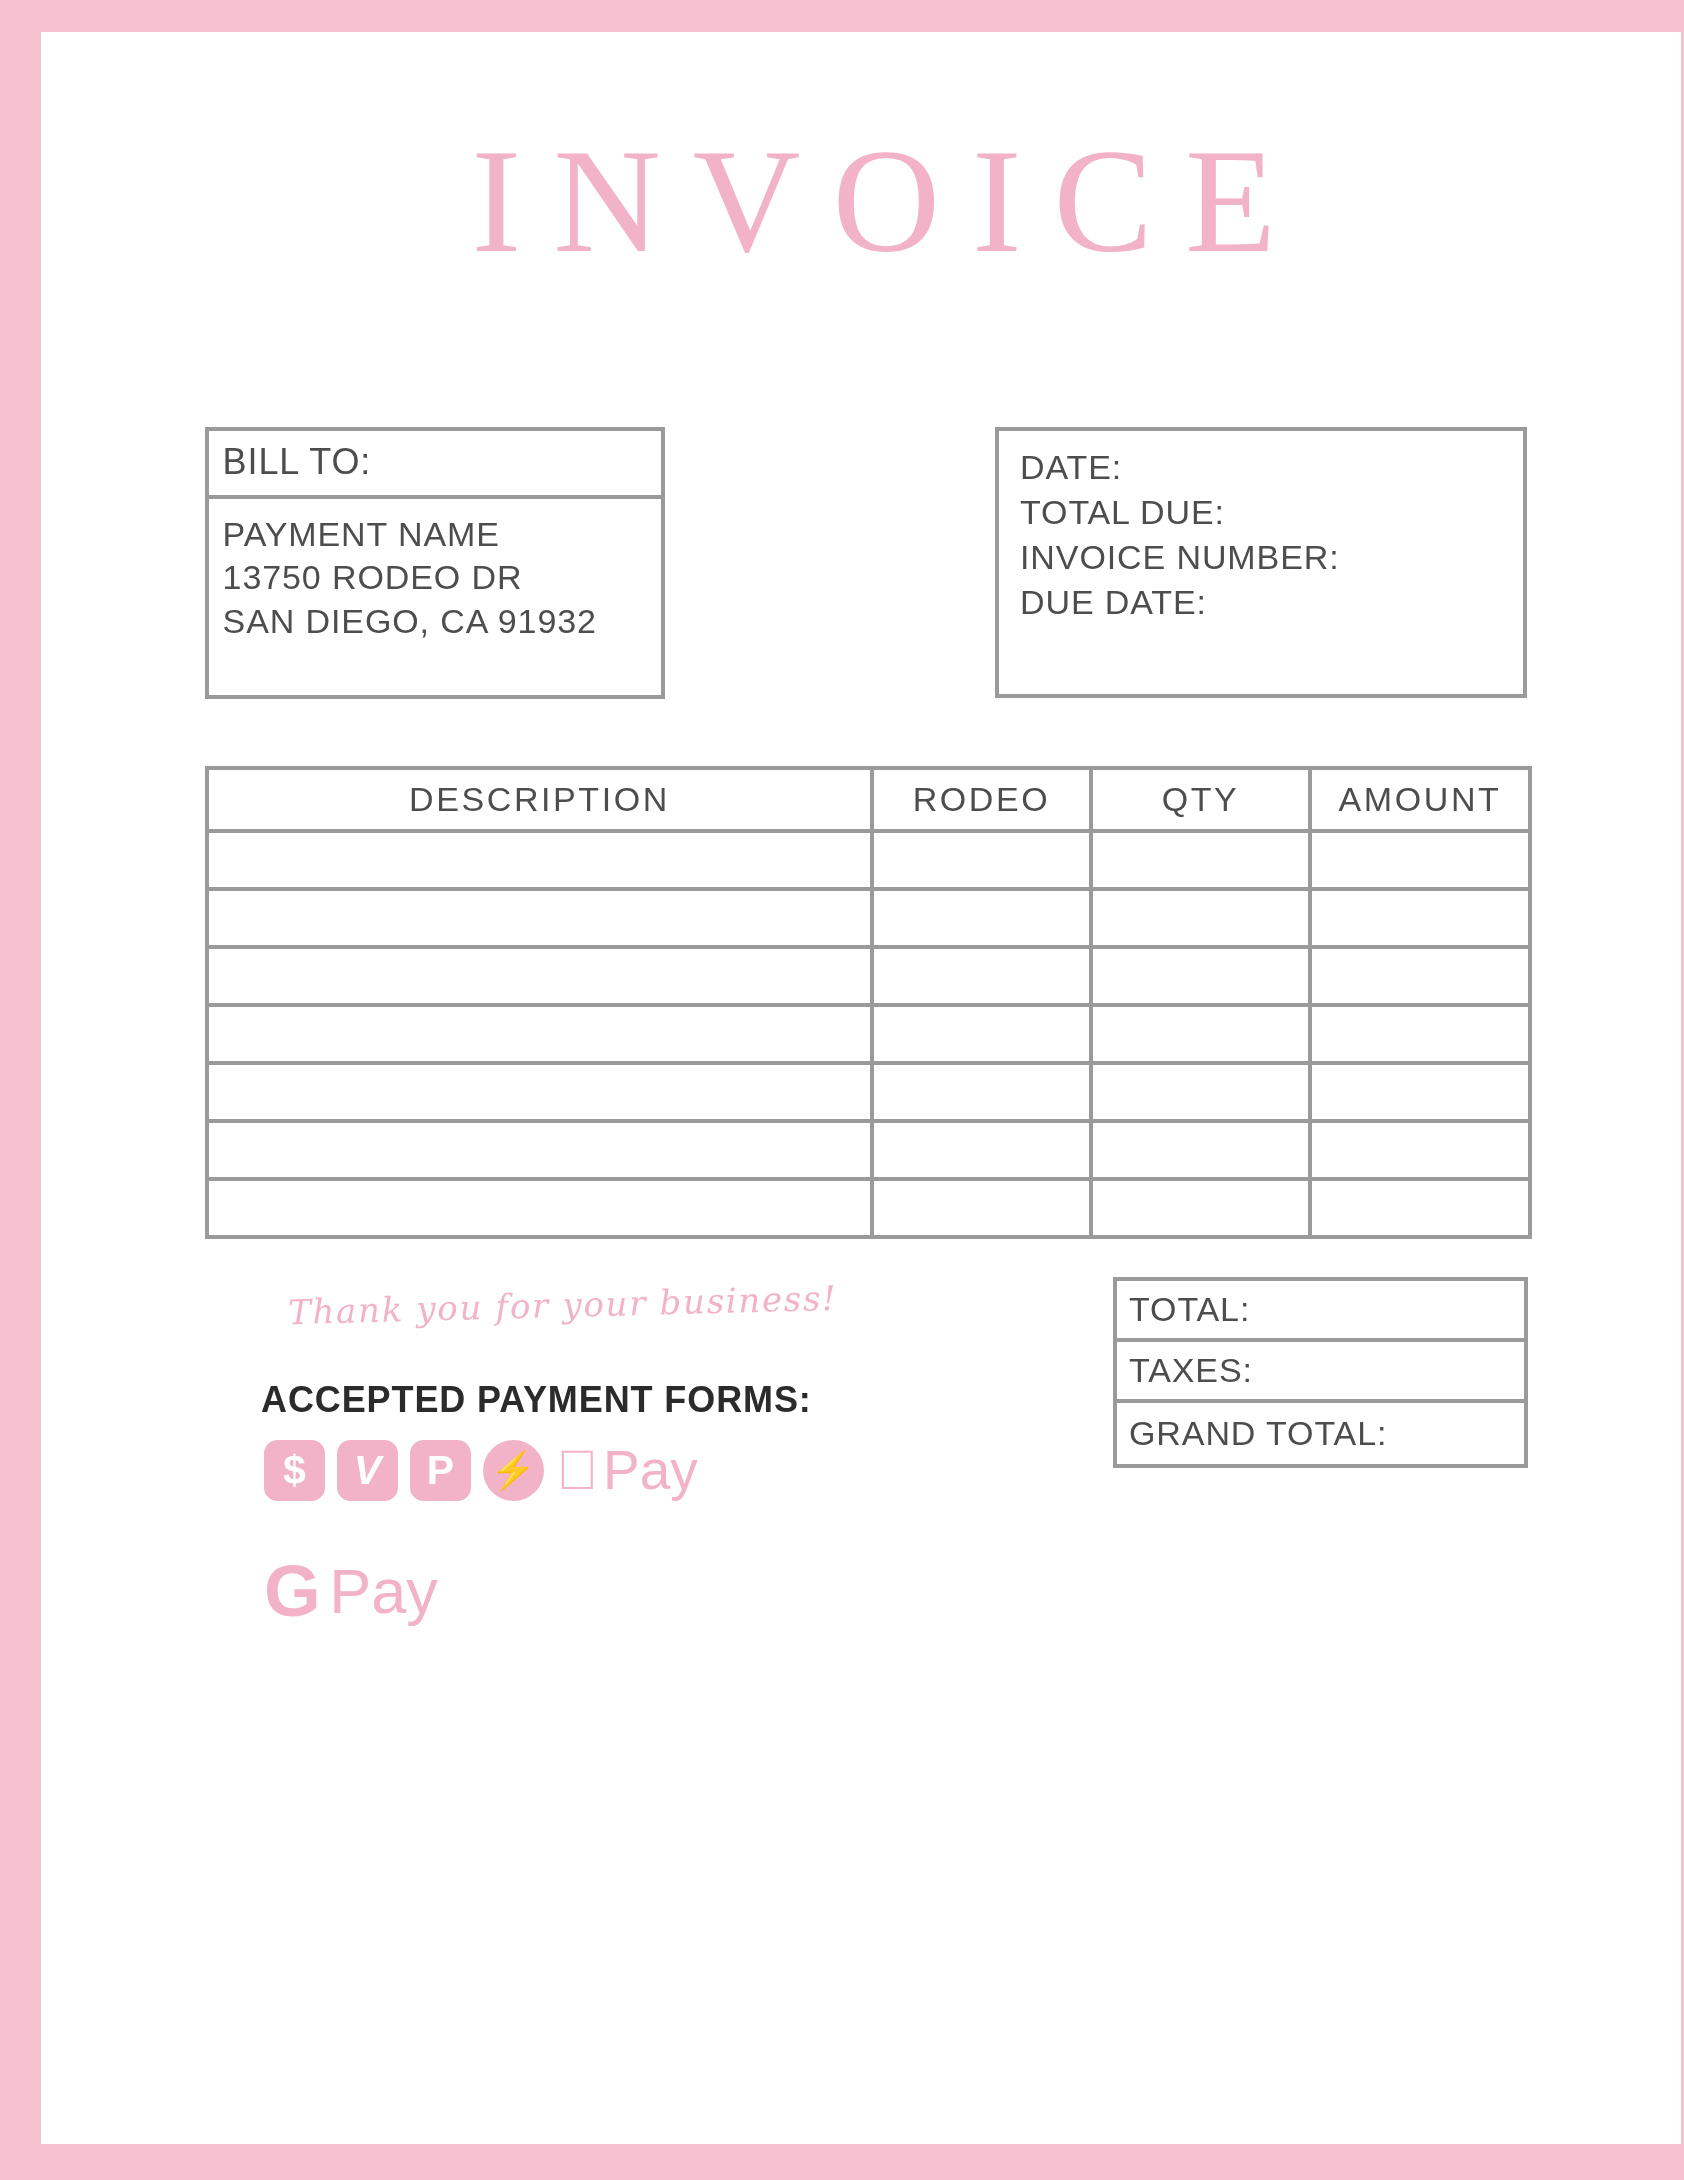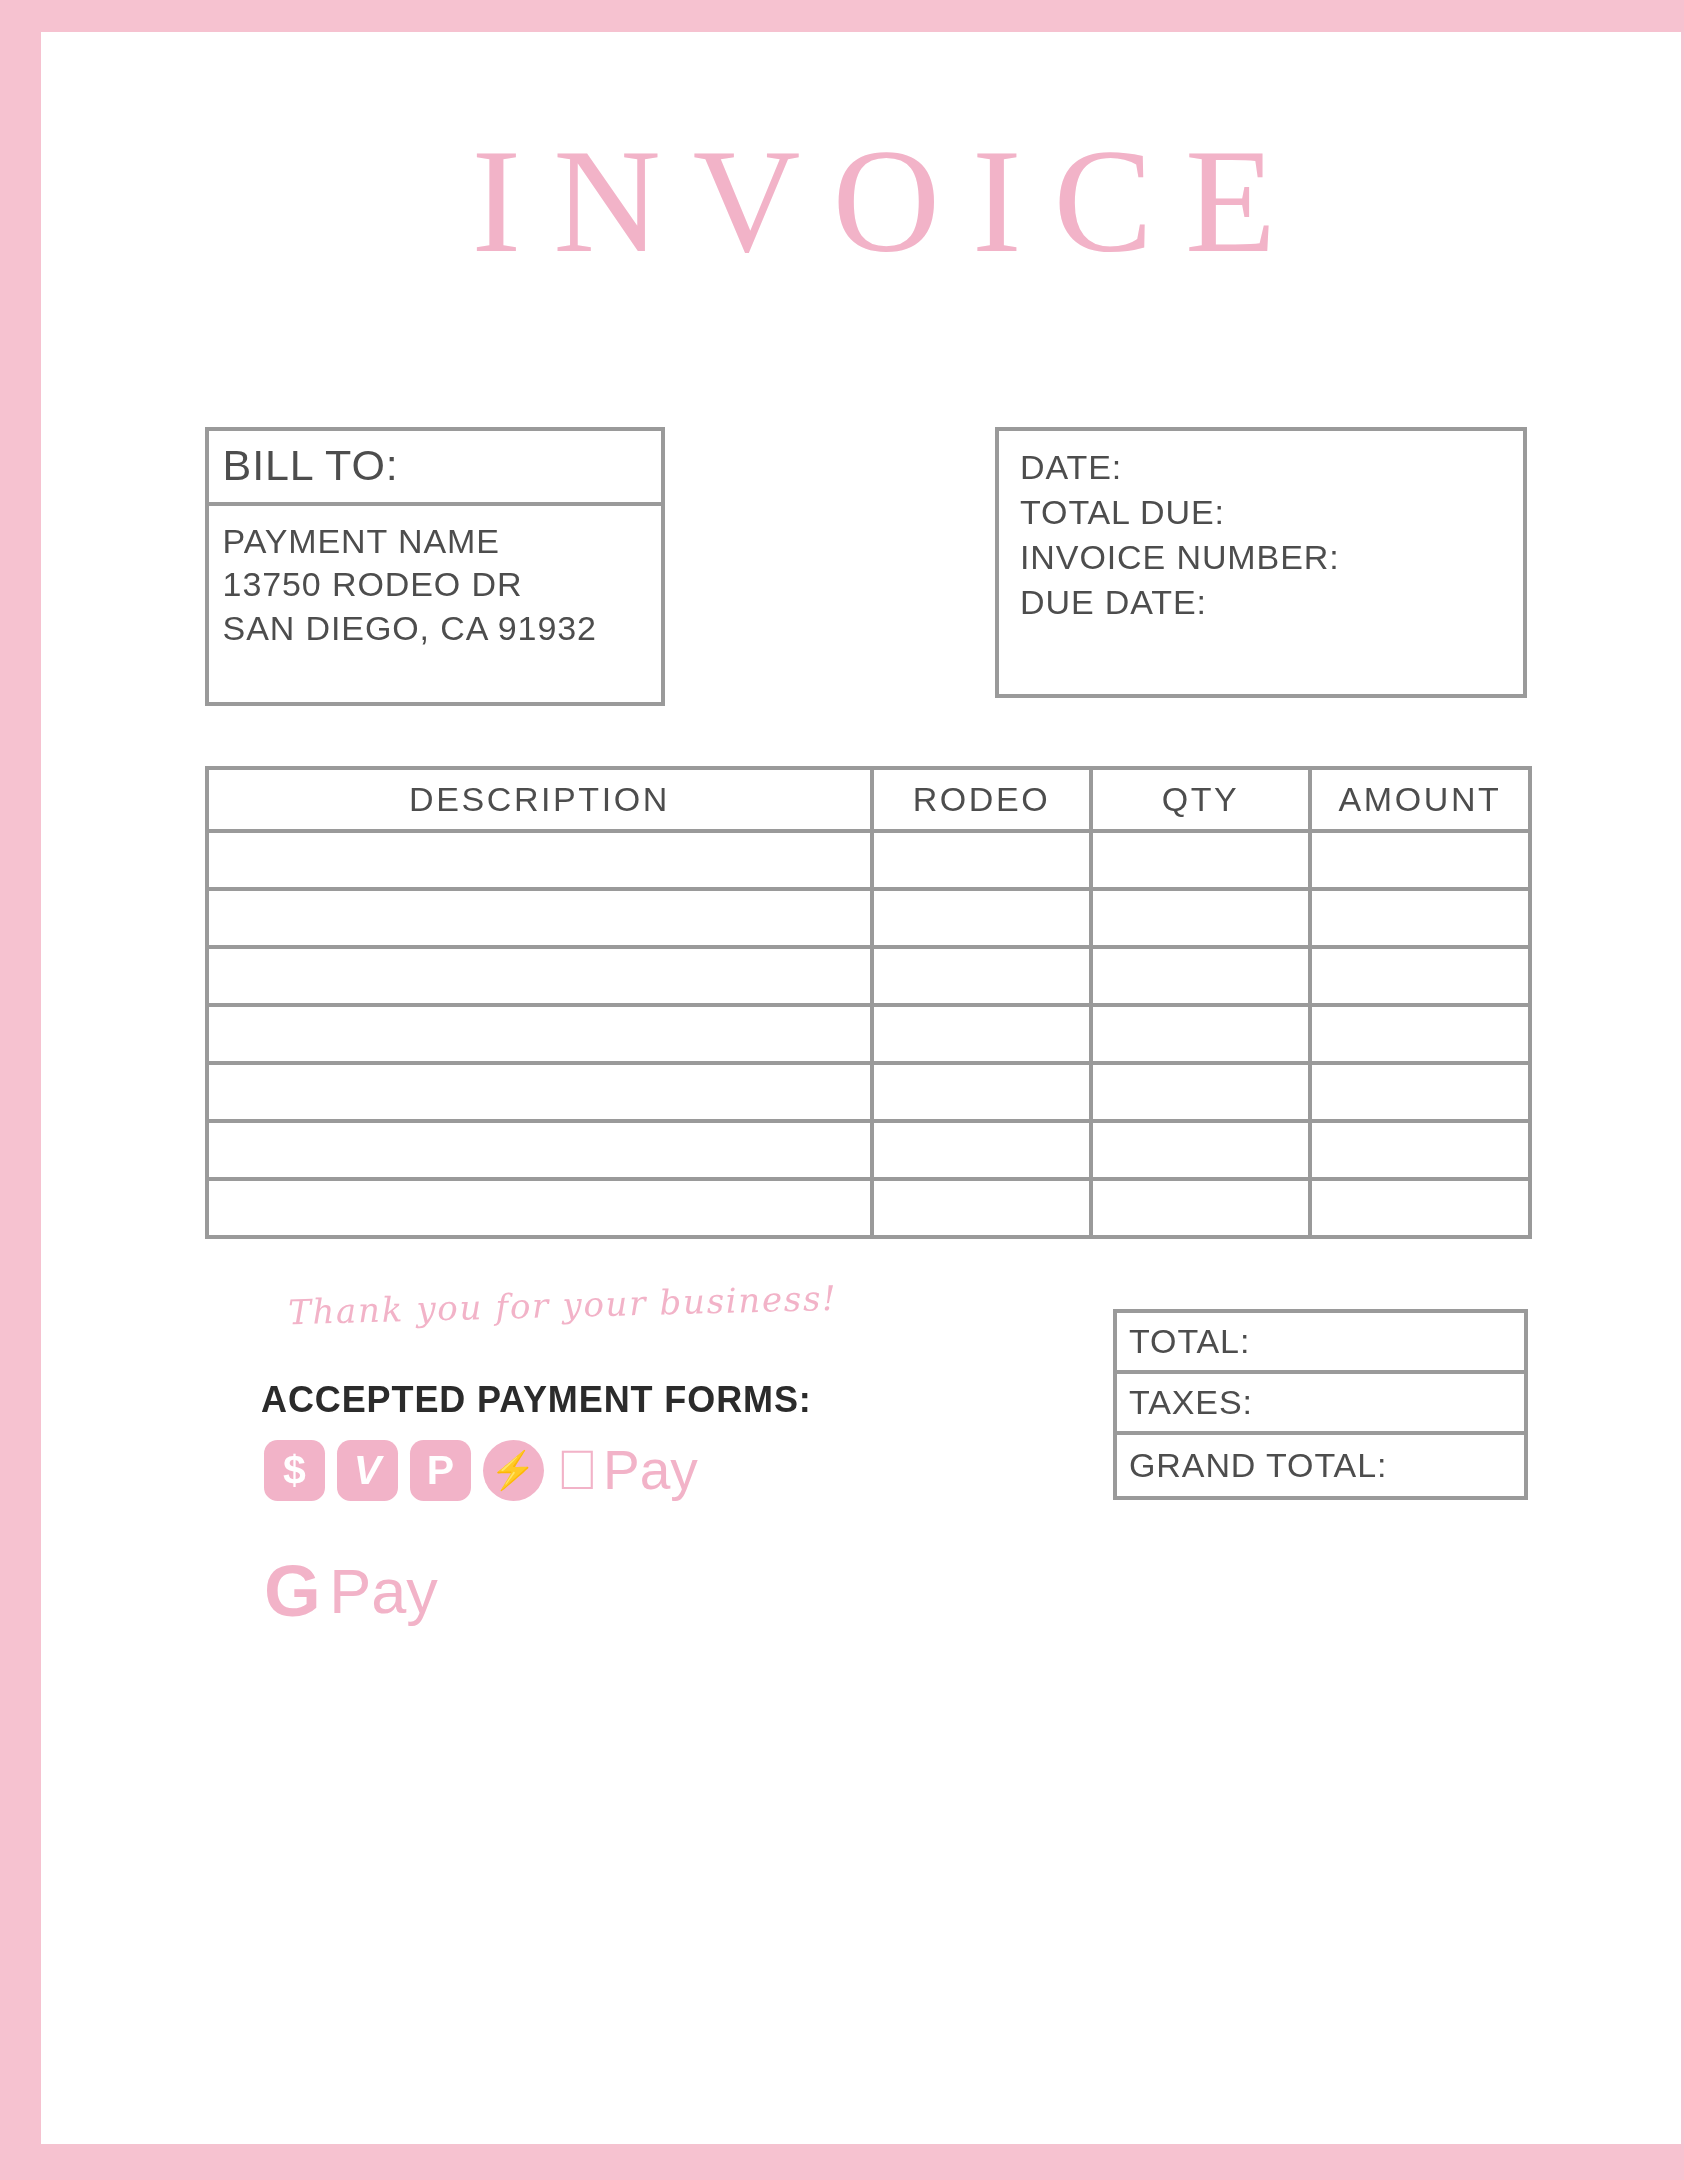--- a/index.html
+++ b/index.html
@@ -70,21 +70,21 @@
     position: absolute;
     left: 164px;
     top: 0;
     width: 460px;
     border: 4.3px solid #9a9a9a;
     box-sizing: border-box;
   }
   .billto-head {
     border-bottom: 4.3px solid #9a9a9a;
     padding: 10.2px 0 12px 13.6px;
-    font-size: 43px;
+    font-size: 36px;
     color: #4d4d4d;
     letter-spacing: 0.9px;
   }
   .billto-body {
     padding: 13.6px 0 25.6px 13.6px;
     height: 196px;
     box-sizing: border-box;
   }
   .billto-body div {
     font-size: 34px;
@@ -214,21 +214,20 @@
     font-weight: bold;
   }
 
   .totals {
     position: absolute;
     left: 1072px;
     top: 8.5px;
     width: 415px;
     border: 4.3px solid #9a9a9a;
     box-sizing: border-box;
-    margin-top: 32px;
   }
   .totals div.row {
     height: 61px;
     border-bottom: 4.3px solid #9a9a9a;
     font-size: 34px;
     color: #4d4d4d;
     display: flex;
     align-items: center;
     padding-left: 12px;
     letter-spacing: 0.9px;

